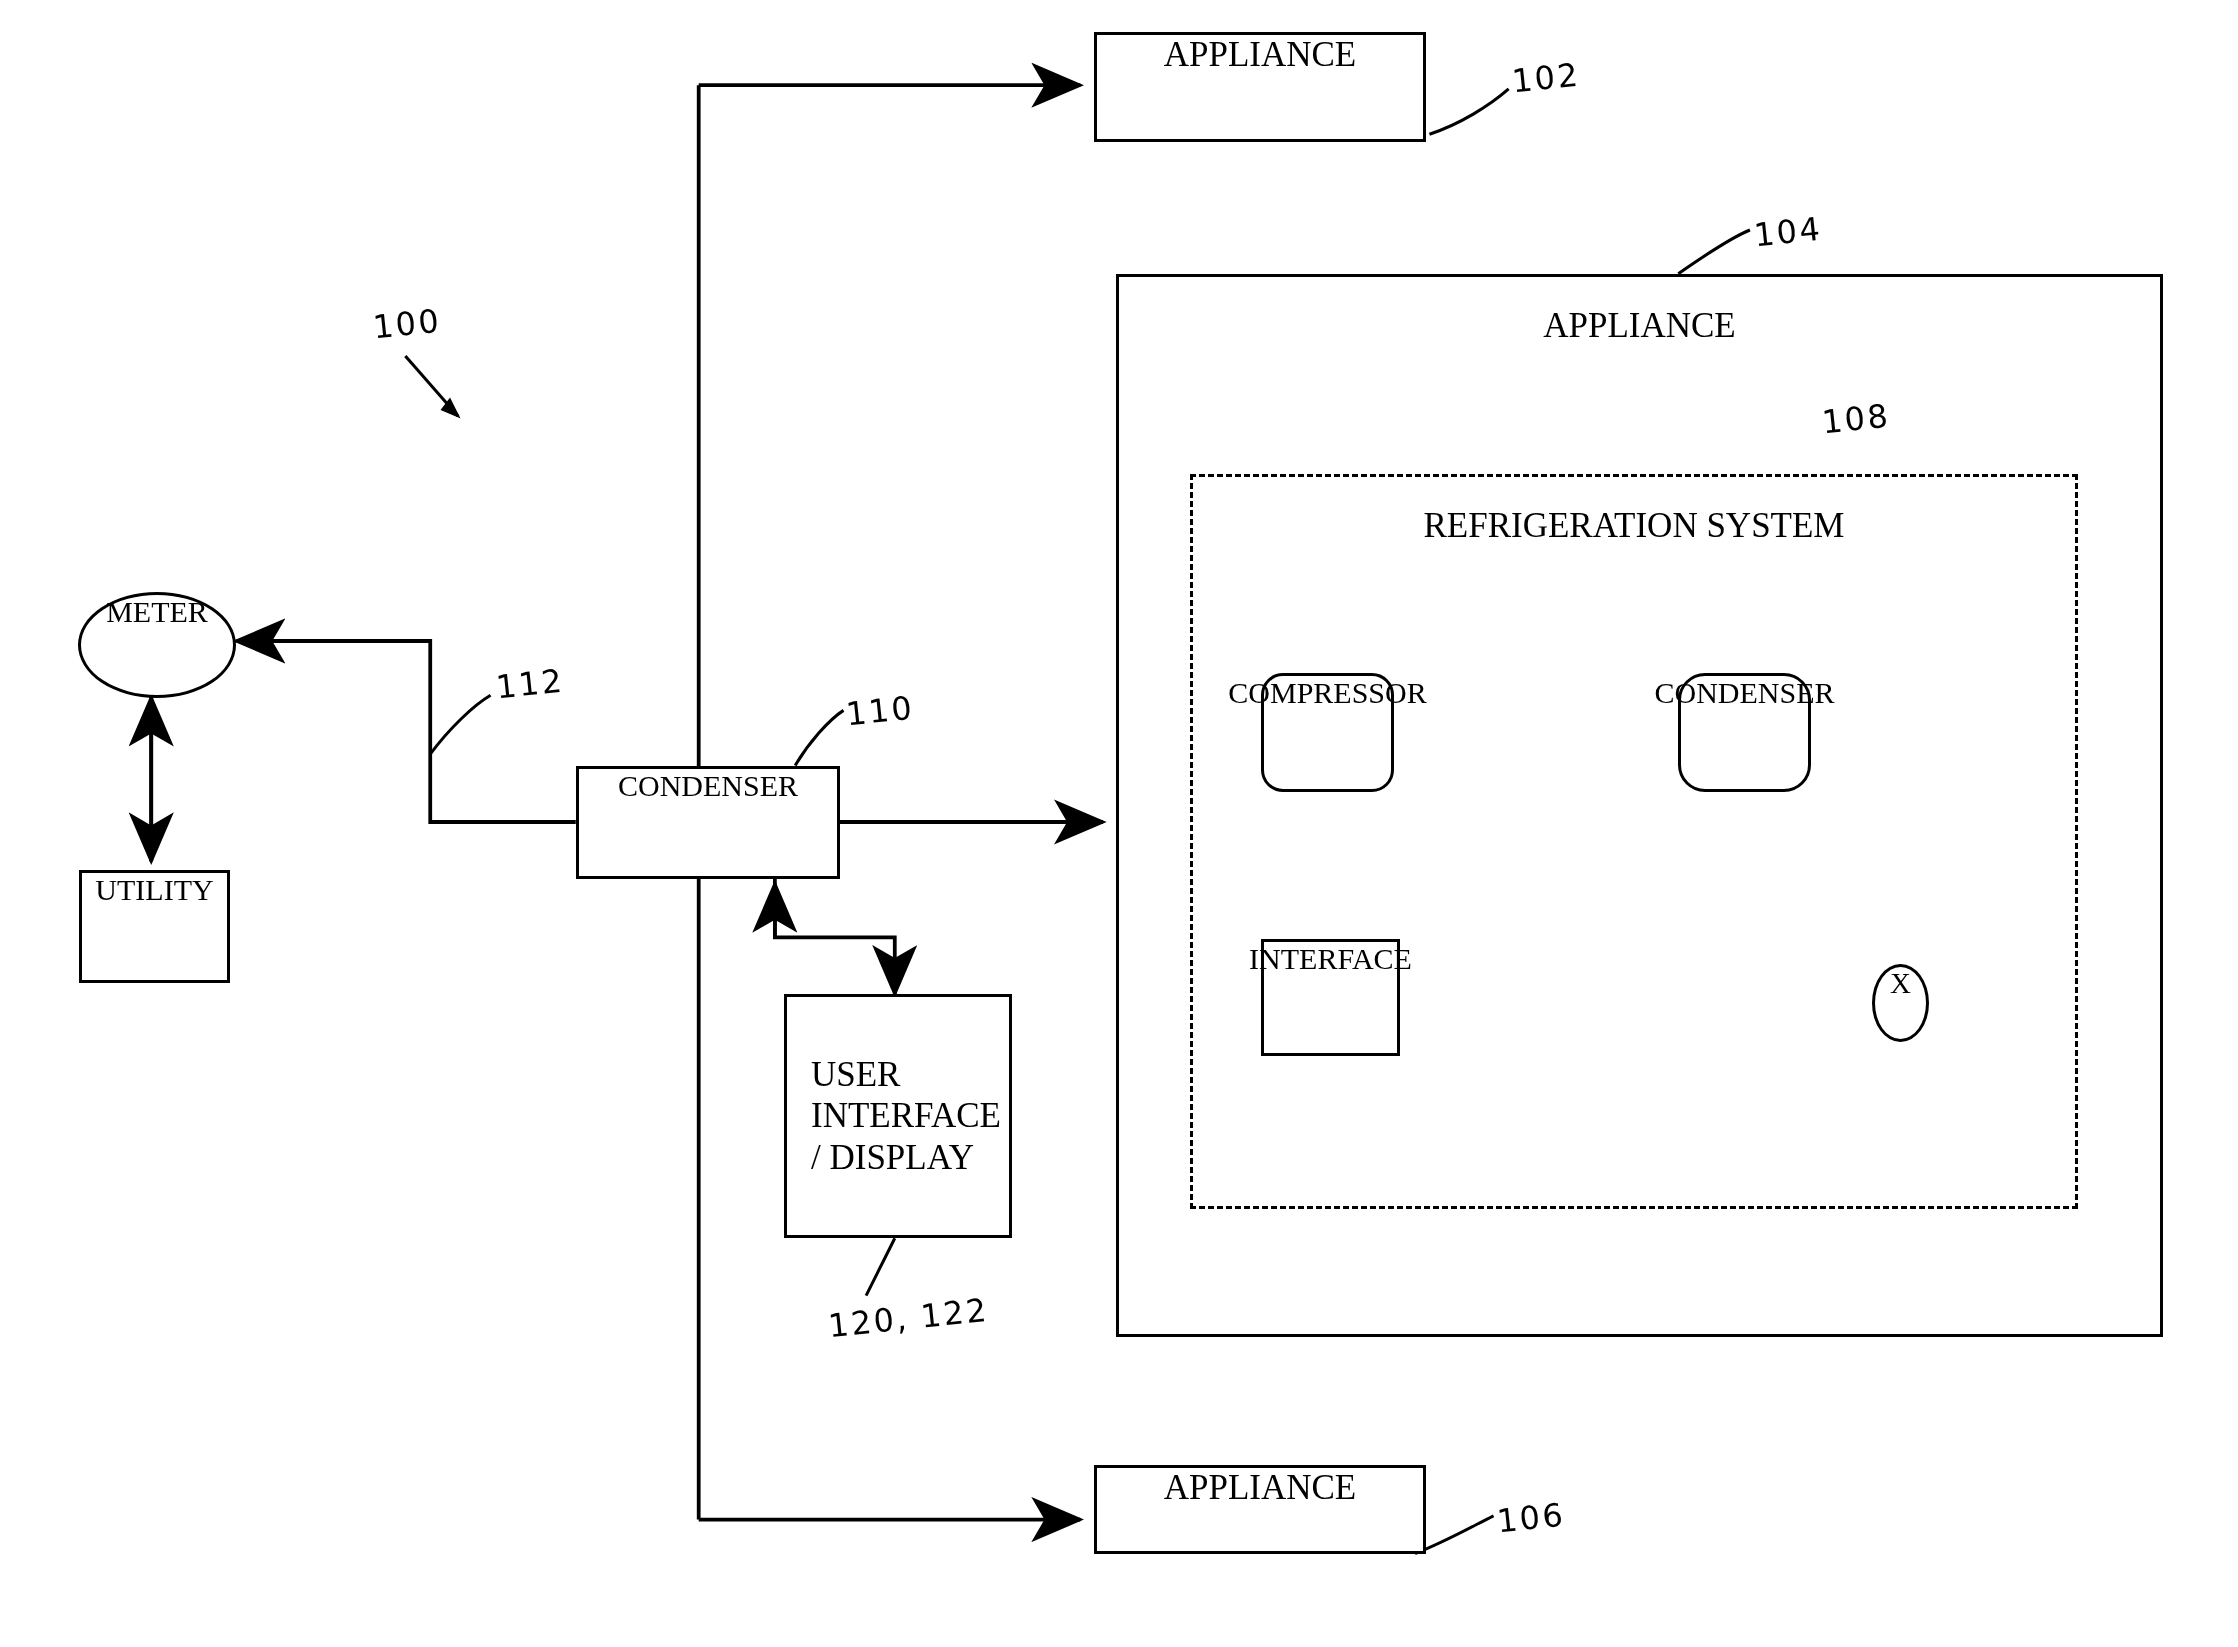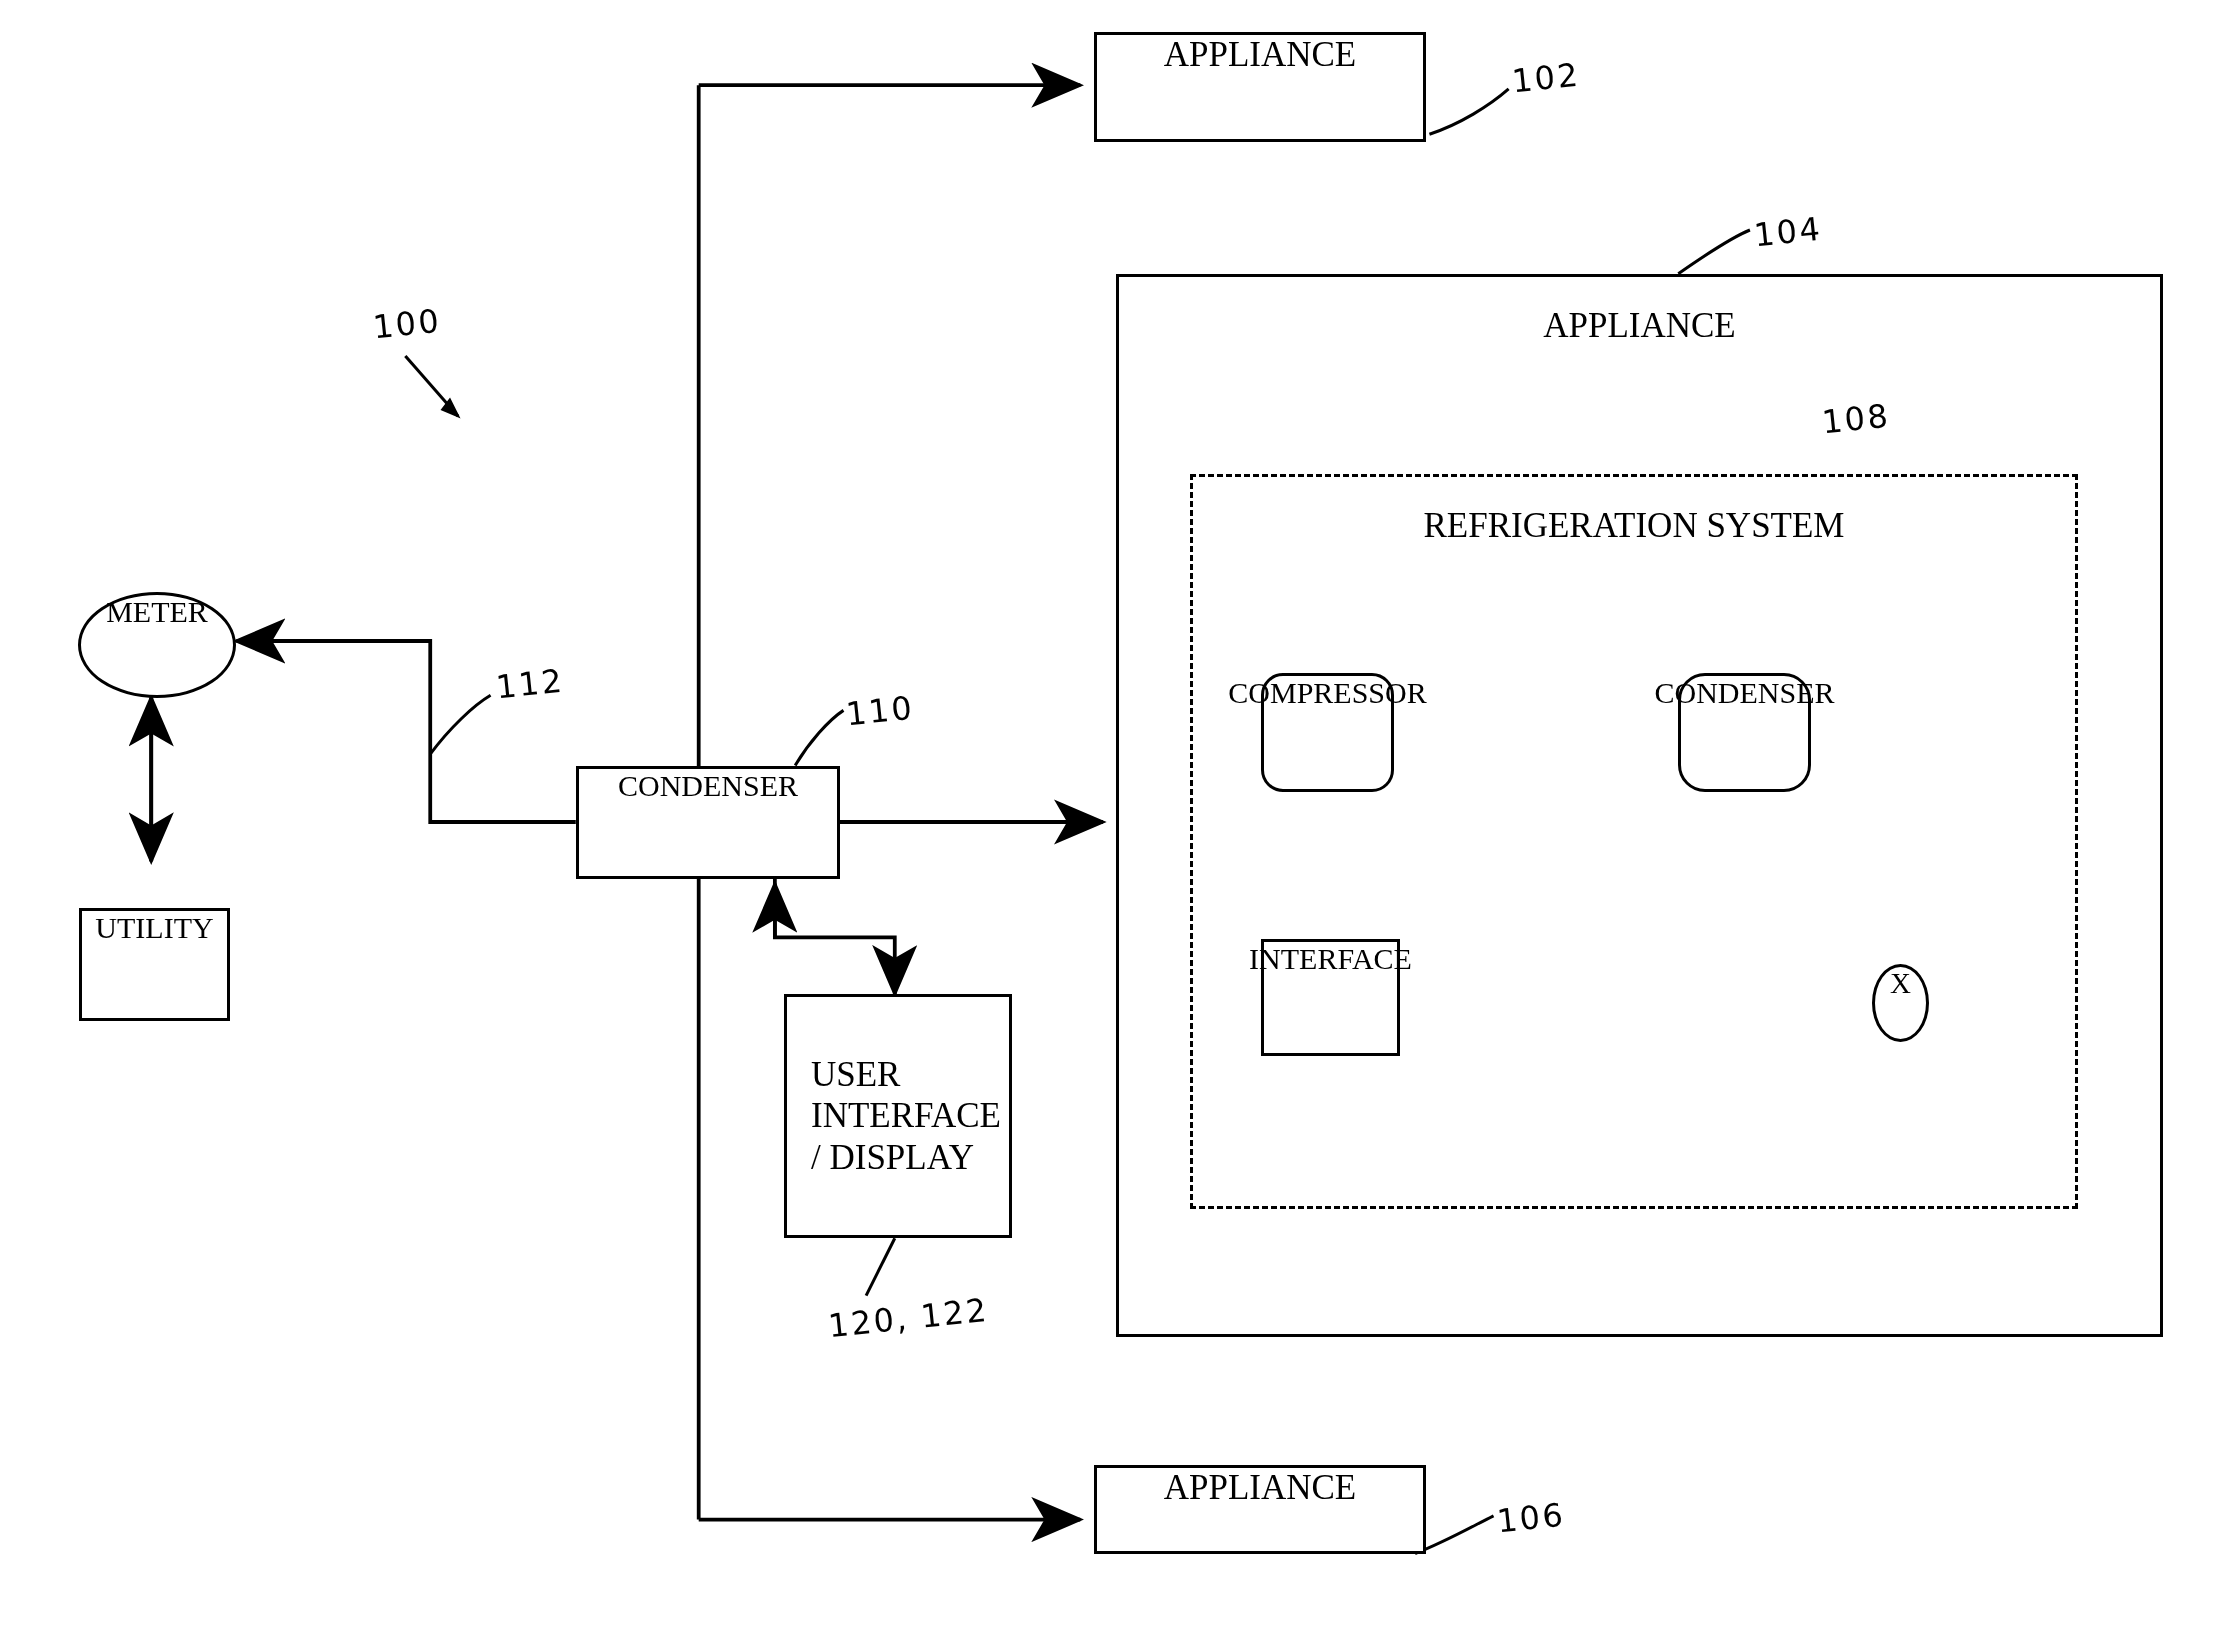--- a/index.html
+++ b/index.html
@@ -138,21 +138,21 @@
   </div>
 
   <div class="node circle t-x" style="left:1872px; top:964px; width:57px; height:78px;">
     <span>X</span>
   </div>
 
   <div class="node ellipse t-big" style="left:78px; top:592px; width:158px; height:106px;">
     <span>METER</span>
   </div>
 
-  <div class="node box t-big" style="left:79px; top:908px; width:151px; height:113px;">
+  <div class="node box t-big" style="left:79px; top:870px; width:151px; height:113px;">
     <span>UTILITY</span>
   </div>
 
   <div class="node box t-big" style="left:576px; top:766px; width:264px; height:113px;">
     <span>CONDENSER</span>
   </div>
 
   <div class="node box t-ui" style="left:784px; top:994px; width:228px; height:244px; flex-direction:column; justify-content:center;padding-left:24px;">
     <span>USER</span>
     <span>INTERFACE</span>

